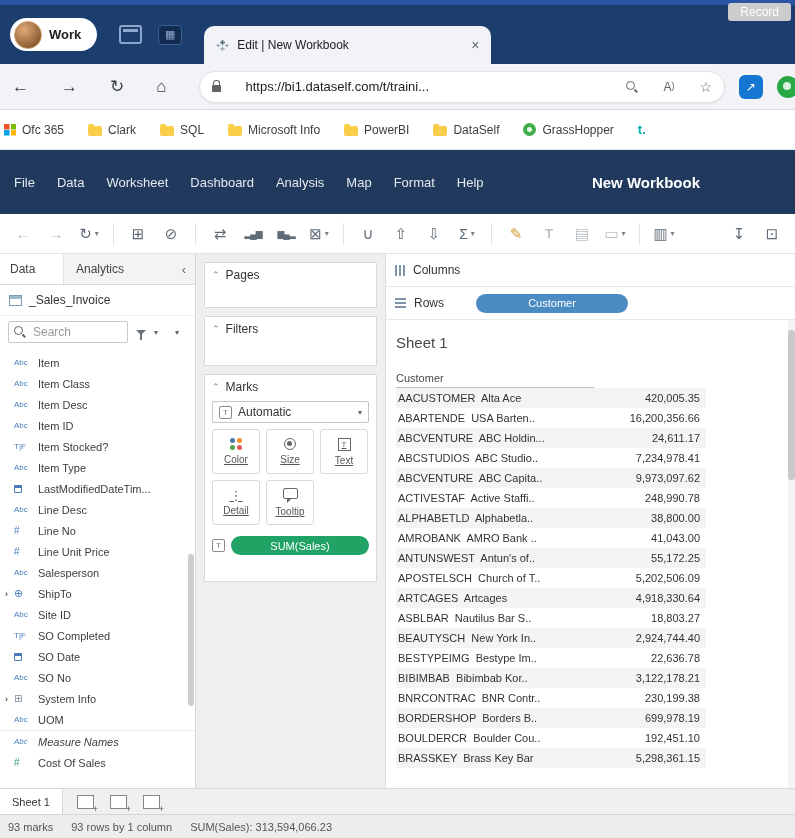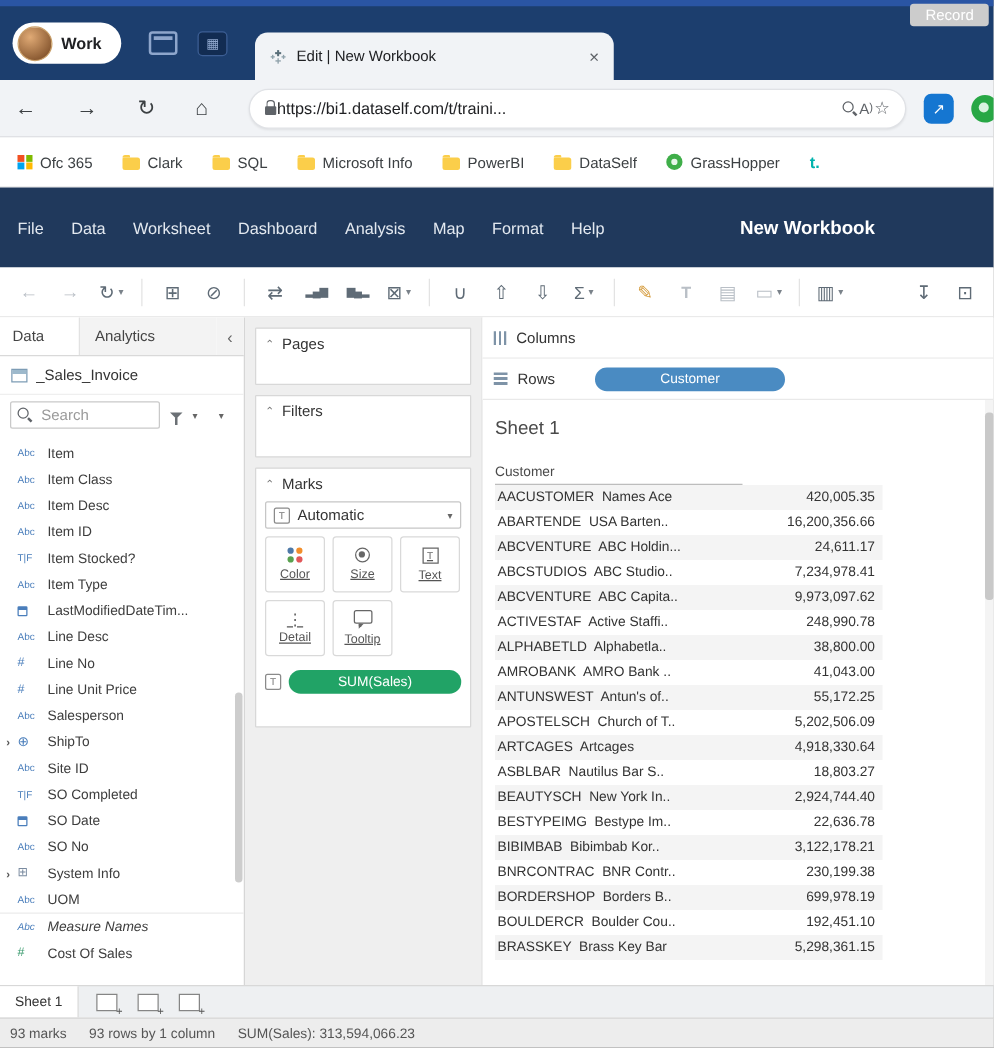--- a/index.html
+++ b/index.html
@@ -25,41 +25,41 @@
   .tab.active{background:#f1f3f6;color:#202124;}
   .tab-title{flex:1;white-space:nowrap;overflow:hidden;text-overflow:ellipsis;}
   .tab-close{width:16px;height:16px;border-radius:3px;display:flex;align-items:center;justify-content:center;color:#5f6368;font-size:14px;}
   .tab-close::before{content:"×";}
 
   
   .navbar{position:absolute;left:0;top:64px;width:795px;height:46px;background:#f1f3f6;border-bottom:1px solid #dadce0;
           display:flex;align-items:center;padding:0 12px;box-sizing:border-box;}
   .nav-ic{font-size:17px;color:#3c4043;margin-right:32px;line-height:1;}
   .addressbar{flex:1;height:32px;background:#fff;border:1px solid #e0e2e6;border-radius:16px;box-shadow:0 1px 2px rgba(0,0,0,.08);
-              display:flex;align-items:center;padding:0 12px;box-sizing:border-box;gap:1px;}
+              display:flex;align-items:center;padding:0 12px;box-sizing:border-box;gap:25px;}
   .lock{width:9px;height:7px;background:#5f6368;border-radius:1px;position:relative;margin-top:4px;flex:0 0 auto;}
   .lock::before{content:"";position:absolute;top:-5px;left:1px;width:5px;height:5px;border:1.5px solid #5f6368;border-bottom:none;border-radius:3px 3px 0 0;}
   .url-text{flex:1;font-size:13px;color:#202124;white-space:nowrap;overflow:hidden;}
   .mag{width:12px;height:12px;position:relative;flex:0 0 auto;}
   .mag::before{content:"";position:absolute;left:0;top:0;width:7px;height:7px;border:1.5px solid #5f6368;border-radius:50%;}
   .mag::after{content:"";position:absolute;left:8px;top:9px;width:4px;height:1.5px;background:#5f6368;transform:rotate(45deg);}
   .ra{color:#5f6368;font-size:12px;flex:0 0 auto;}
   .ra::before{content:"A";}
   .ra::after{content:")";font-size:9px;vertical-align:2px;}
   .star{color:#5f6368;font-size:14px;flex:0 0 auto;}
   .star::before{content:"☆";}
   .nav-right{display:flex;align-items:center;gap:14px;margin-left:14px;margin-right:-6px;}
   .split-ic{width:24px;height:24px;border-radius:6px;background:#1576d1;color:#fff;font-size:12px;display:flex;align-items:center;justify-content:center;}
   .split-ic::before{content:"↗";}
   .green-ic{width:22px;height:22px;border-radius:50%;background:#28a745;position:relative;margin-right:-10px;}
   .green-ic::after{content:"";position:absolute;left:6px;top:6px;width:8px;height:8px;border-radius:50%;background:#d9f2df;}
 
   
   .bookmarks{position:absolute;left:0;top:110px;width:795px;height:40px;background:#fff;border-bottom:1px solid #e7e7e7;
-             display:flex;align-items:center;gap:24px;padding-left:14px;box-sizing:border-box;overflow:hidden;}
+             display:flex;align-items:center;gap:24px;padding-left:4px;box-sizing:border-box;overflow:hidden;}
   .bm{display:flex;align-items:center;gap:6px;font-size:12px;color:#3c4043;flex:0 0 auto;}
   [data-icon="microsoft-logo-icon"] .bicon{width:12px;height:12px;
       background:linear-gradient(#f25022,#f25022) 0 0/5.5px 5.5px no-repeat,
                  linear-gradient(#7fba00,#7fba00) 6.5px 0/5.5px 5.5px no-repeat,
                  linear-gradient(#00a4ef,#00a4ef) 0 6.5px/5.5px 5.5px no-repeat,
                  linear-gradient(#ffb900,#ffb900) 6.5px 6.5px/5.5px 5.5px no-repeat;}
   [data-icon="folder-icon"] .bicon{width:14px;height:10px;background:#fbce4a;border-radius:1px 2px 2px 2px;position:relative;margin-top:3px;}
   [data-icon="folder-icon"] .bicon::before{content:"";position:absolute;top:-2.5px;left:0;width:6px;height:2.5px;background:#fbce4a;border-radius:2px 1px 0 0;}
   [data-icon="grasshopper-icon"] .bicon{width:13px;height:13px;border-radius:50%;background:#3fae49;position:relative;}
   [data-icon="grasshopper-icon"] .bicon::after{content:"";position:absolute;left:4px;top:4px;width:5px;height:5px;border-radius:50%;background:#e6f6e8;}
@@ -594,21 +594,21 @@
         <div class="pill blue">Customer</div>
       </div>
       <div class="sheetarea">
         <div class="sheet-title">Sheet 1</div>
         <div class="ttable">
           <div class="thead">
             <span class="thead-cell">Customer</span>
           </div>
 
             <div class="trow band">
-              <span class="tname">AACUSTOMER  Names Ace</span>
+              <span class="tname">AACUSTOMER  Alta Ace</span>
               <span class="tval">420,005.35</span>
             </div>
 
             <div class="trow">
               <span class="tname">ABARTENDE  USA Barten..</span>
               <span class="tval">16,200,356.66</span>
             </div>
 
             <div class="trow band">
               <span class="tname">ABCVENTURE  ABC Holdin...</span>

